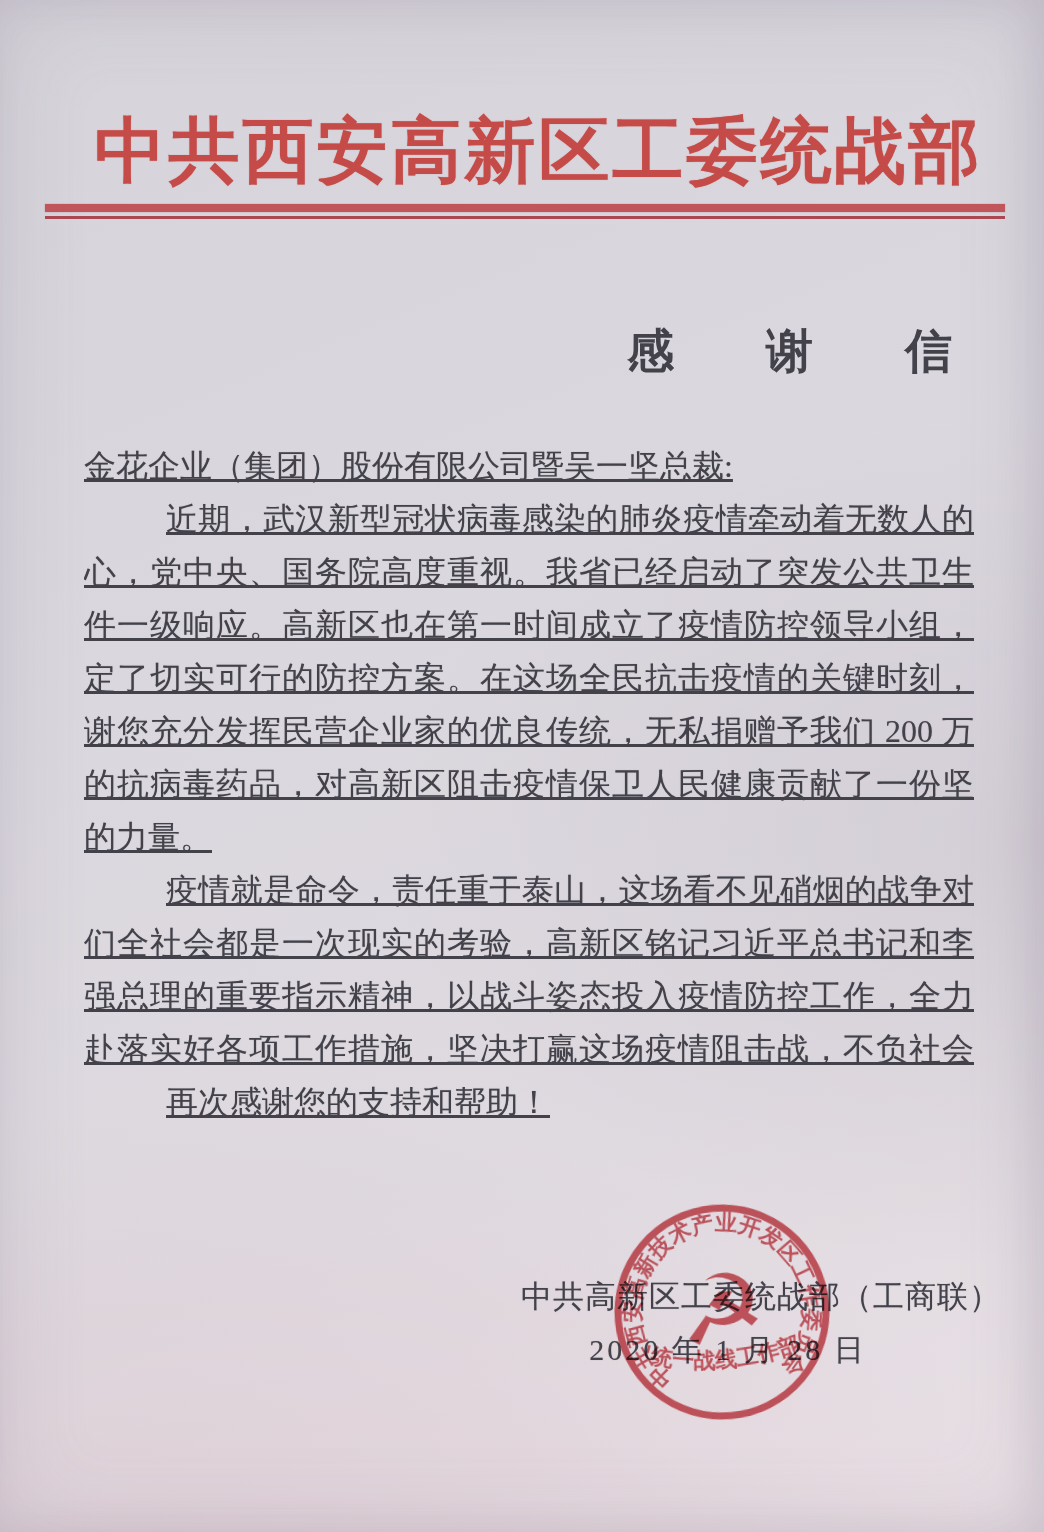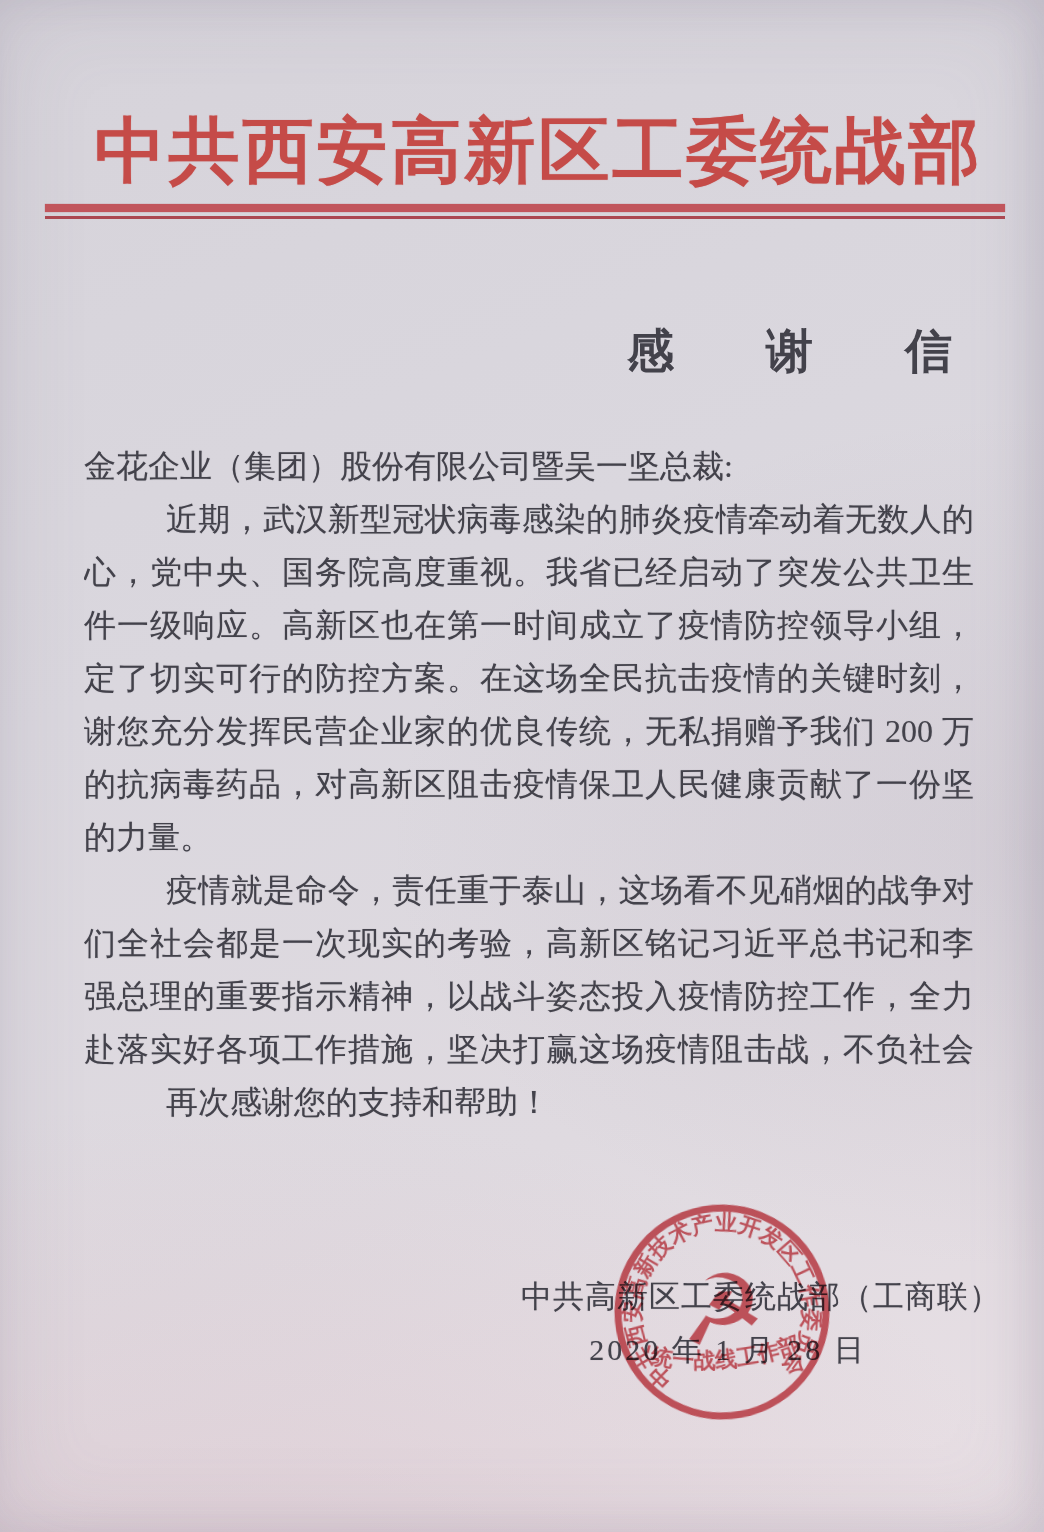--- a/index.html
+++ b/index.html
@@ -62,20 +62,21 @@
     top: 440px; left: 84px;
     width: 890px;
     font-size: 32px;
     color: var(--ink);
     text-shadow: 0 0 1px rgba(66,65,75,.35);
   }
   .letter-body .bline {
     height: 53px;
     line-height: 53px;
     white-space: nowrap;
+    text-decoration: underline;
   }
   .letter-body .bline.justify {
     white-space: normal;
     text-align: justify;
     text-align-last: justify;
     text-justify: inter-character;
     overflow: hidden;
   }
   .letter-body .bline.indent { text-indent: 82px; }
   

